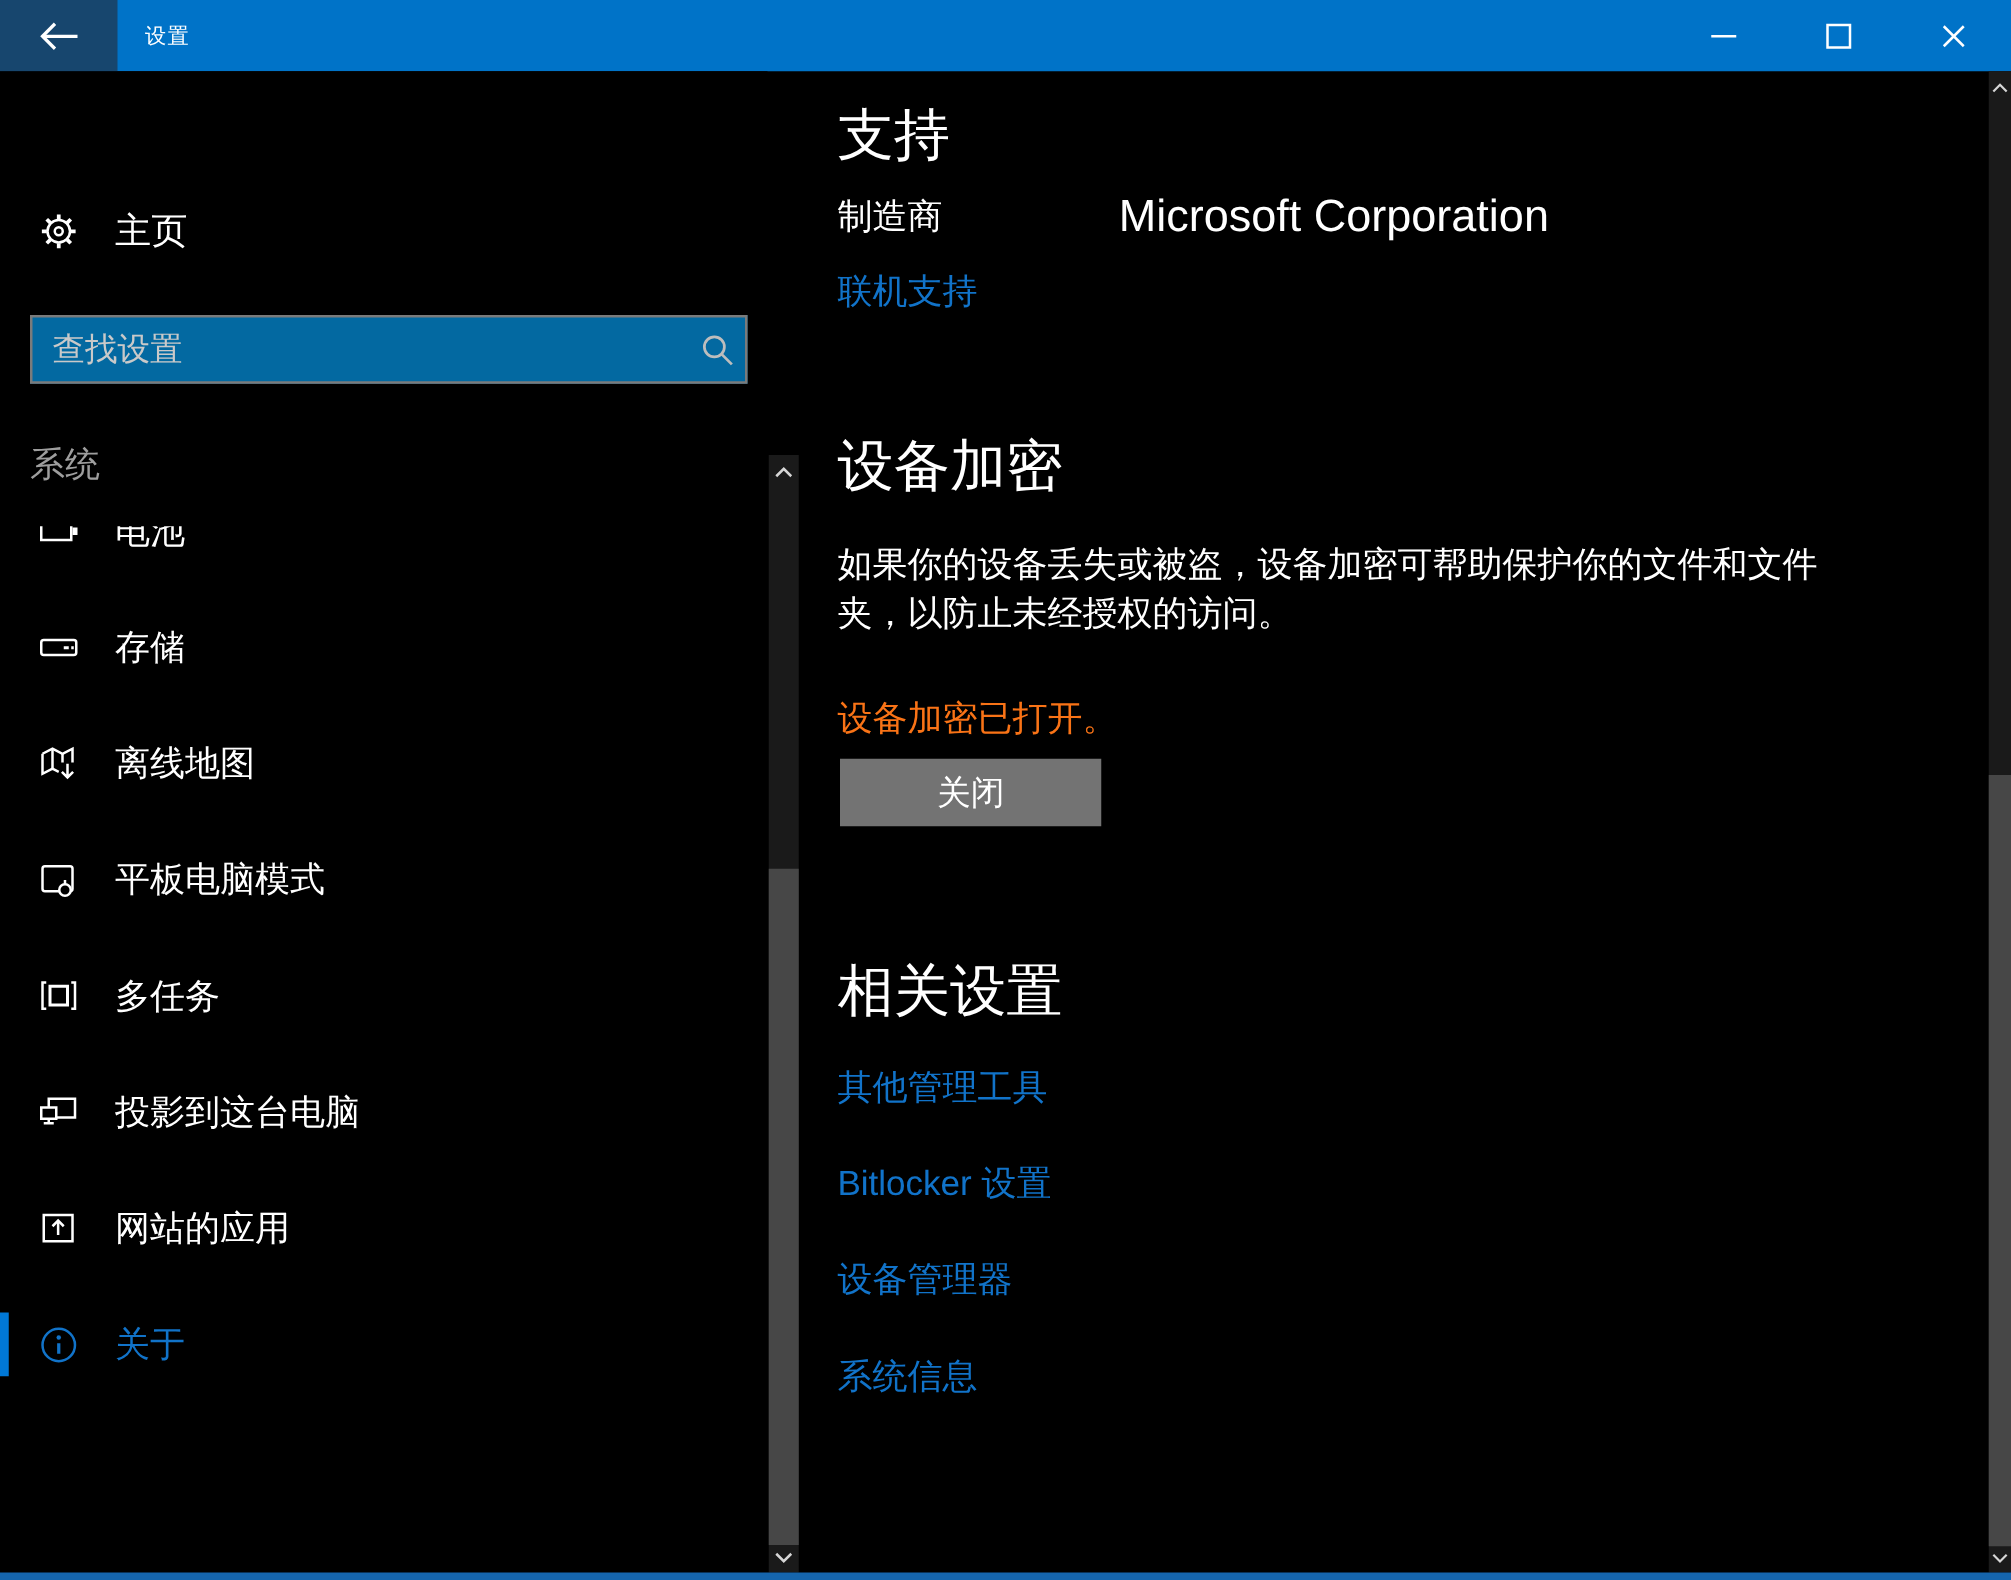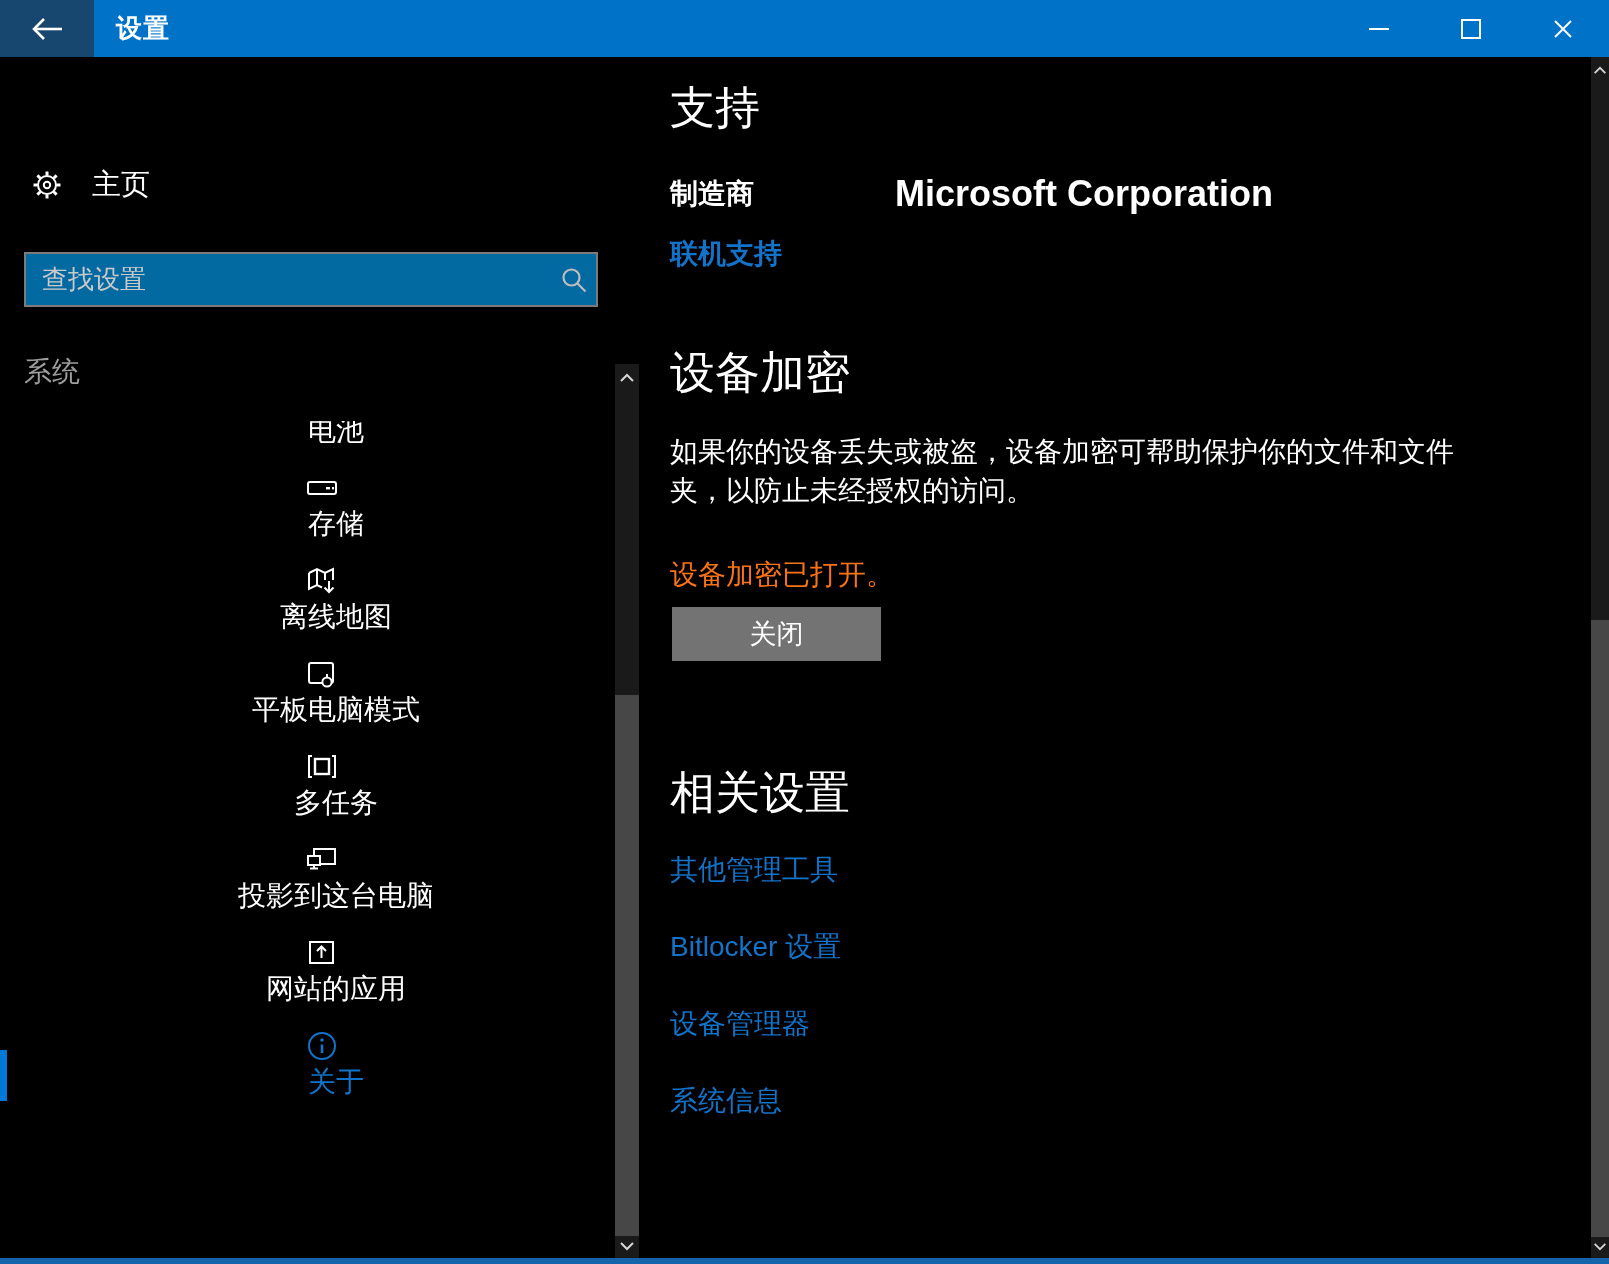--- a/index.html
+++ b/index.html
@@ -2,40 +2,40 @@
 <html><head>
 <meta charset="utf-8">
 <style>
   html,body{margin:0;padding:0;width:1609px;height:1264px;overflow:hidden;background:#000;
     font-family:"Liberation Sans","DejaVu Sans",sans-serif;-webkit-font-smoothing:antialiased;}
   
   .titlebar{position:absolute;left:0;top:0;width:1609px;height:57px;background:#0073c8;}
   .back-btn{position:absolute;left:0;top:0;width:94px;height:57px;background:#17466e;
     display:flex;align-items:center;justify-content:center;cursor:pointer;}
   .tb-title{position:absolute;left:116px;top:0;height:57px;line-height:57px;
-    color:#fff;font-size:26px;font-weight:700;letter-spacing:1px;}
+    color:#fff;font-size:17px;font-weight:400;letter-spacing:1px;}
   .caption-btns{position:absolute;right:0;top:0;height:57px;display:flex;}
   .cap-btn{width:92px;height:57px;display:flex;align-items:center;justify-content:center;cursor:pointer;}
   .min-glyph{width:20px;height:2px;background:#fff;}
   .max-glyph{width:16px;height:16px;border:2px solid #fff;}
   
   .sidebar{position:absolute;left:0;top:57px;width:614px;bottom:6px;background:#000;}
   .home-row{position:absolute;left:0;top:95px;height:66px;display:flex;align-items:center;
     padding-left:30px;cursor:pointer;}
   .home-row .label{margin-left:28px;font-size:29px;color:#fff;}
   .search-box{position:absolute;left:24px;top:195px;width:570px;height:51px;
     border:2px solid #7b7b7b;background:#0369a1;display:flex;align-items:center;}
   .search-box input{flex:1;background:transparent;border:none;outline:none;
     color:#c9c9c9;font-size:26px;padding:0 10px 0 16px;
     font-family:"Liberation Sans","DejaVu Sans",sans-serif;}
   .search-box input::placeholder{color:#c9c9c9;opacity:1;}
   .search-icon-wrap{flex:0 0 44px;display:flex;align-items:center;justify-content:center;cursor:pointer;}
   .section-label{position:absolute;left:24px;top:296px;font-size:28px;color:#9e9e9e;}
   .nav-list{position:absolute;left:0;top:364px;width:614px;bottom:0;overflow:hidden;}
-  .nav-item{height:93px;display:flex;align-items:center;padding-left:30px;position:relative;cursor:pointer;flex-direction:column;}
+  .nav-item{height:93px;display:flex;align-items:center;padding-left:30px;position:relative;cursor:pointer;}
   .nav-item:first-child{margin-top:-43px;}
   .nav-item .icon{width:34px;height:34px;flex:0 0 34px;display:flex;align-items:center;justify-content:center;}
   .nav-item .label{margin-left:28px;font-size:28px;color:#fff;white-space:nowrap;}
   .nav-item.selected .label{color:#1173c9;}
   .nav-item.selected::before{content:"";position:absolute;left:0;top:21px;bottom:21px;width:7px;background:#0078d7;}
   
   .sb{background:#1a1a1a;}
   .sb .arrow{position:absolute;left:0;width:100%;display:flex;align-items:center;justify-content:center;cursor:pointer;}
   .sb .thumb{position:absolute;left:0;width:100%;background:#474747;cursor:pointer;}
   .side-scroll{position:absolute;left:615px;top:364px;width:24px;height:894px;}
@@ -43,21 +43,21 @@
   .side-scroll .thumb{top:331px;height:541px;}
   .side-scroll .arrow.down{bottom:0;height:24px;}
   .right-scroll{position:absolute;left:1591px;top:57px;width:18px;height:1201px;}
   .right-scroll .arrow.up{top:0;height:26px;}
   .right-scroll .thumb{top:563px;height:617px;}
   .right-scroll .arrow.down{bottom:0;height:24px;}
   .bottom-strip{position:absolute;left:0;bottom:0;width:1609px;height:6px;background:#1565ad;}
   
   .content{position:absolute;left:670px;top:57px;width:860px;bottom:6px;}
   .h1{position:absolute;font-size:45px;font-weight:300;color:#fff;white-space:nowrap;}
-  .support-rows{position:absolute;top:117px;left:0;font-weight:bold;}
+  .support-rows{position:absolute;top:96px;left:0;}
   .srow{display:flex;height:40px;margin-bottom:20px;align-items:center;}
   .srow .lab{width:225px;font-size:28px;color:#fff;}
   .srow .val{font-size:36px;color:#fff;}
   a.link, .link{color:#1173c9;font-size:28px;text-decoration:none;cursor:pointer;white-space:nowrap;}
   .para{position:absolute;top:375px;left:0;width:832px;font-size:28px;line-height:39px;color:#fff;}
   .status-line{position:absolute;top:499px;left:0;font-size:28px;color:#f97316;}
   .off-btn{position:absolute;top:550px;left:2px;width:209px;height:54px;background:#737373;
     color:#fff;font-size:27px;border:none;cursor:pointer;
     font-family:"Liberation Sans","DejaVu Sans",sans-serif;}
   .related-links{position:absolute;top:793px;left:0;display:flex;flex-direction:column;}

